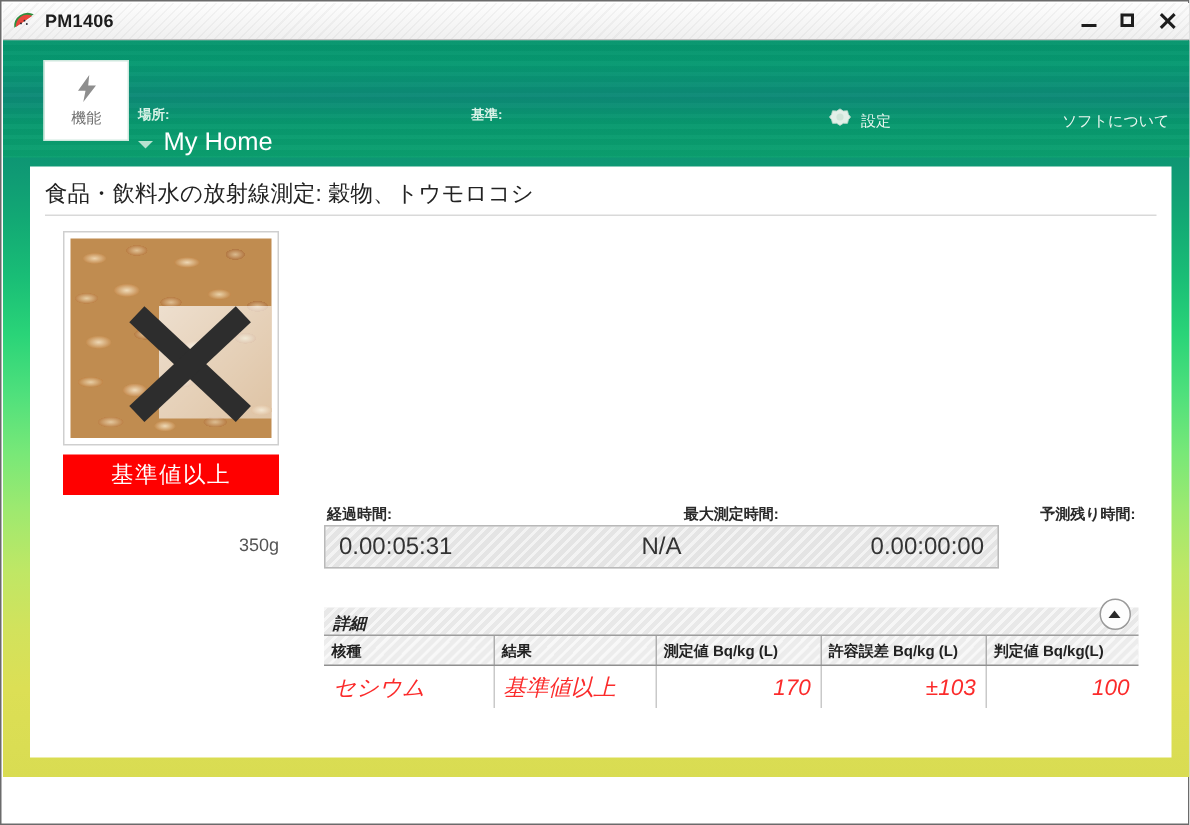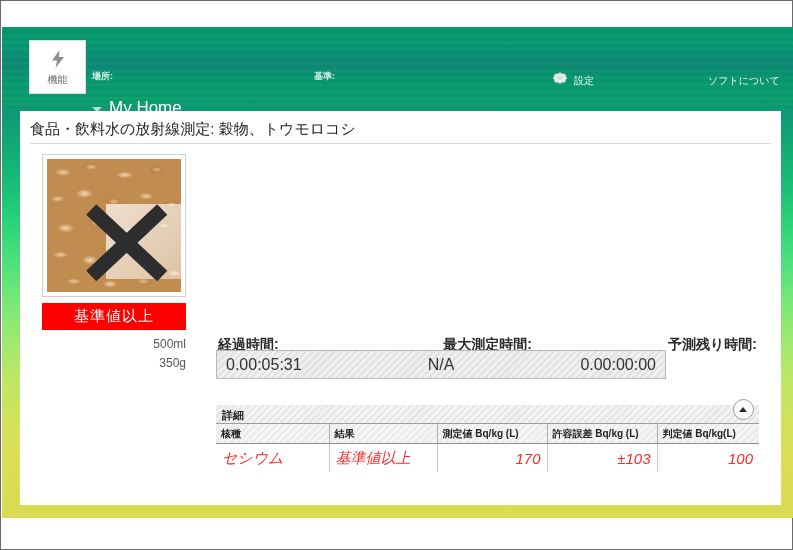--- a/index.html
+++ b/index.html
@@ -131,21 +131,21 @@
     font-size: 10px;
     color: #6f6f6f;
     line-height: 1;
   }
 
   .field-group { position: absolute; }
   .field-label {
     font-size: 9px;
     color: #d8f2e7;
     font-weight: bold;
-    margin-bottom: 16px;
+    margin-bottom: 3px;
     white-space: nowrap;
   }
   .field-row {
     display: flex;
     align-items: center;
     gap: 7px;
   }
   .caret-down {
     width: 0; height: 0;
     border-left: 5px solid transparent;
@@ -277,21 +277,21 @@
   #vol-g  { top: 245px; }
 
   
   .timer-labels {
     position: absolute;
     left: 196px; top: 225px;
     width: 543px; height: 13px;
   }
   .timer-label {
     position: absolute;
-    font-size: 14px;
+    font-size: 10px;
     font-weight: bold;
     color: #2a2a2a;
     white-space: nowrap;
   }
   #tl-elapsed { left: 2px; }
   #tl-max     { left: 50%; transform: translateX(-50%); }
   #tl-remain  { right: 2px; }
 
   .timer-strip {
     position: absolute;
@@ -321,20 +321,21 @@
     position: absolute;
     left: 196px; top: 294px;
     width: 543px; height: 19px;
     box-sizing: border-box;
     background:
       repeating-linear-gradient(135deg,
         rgba(255,255,255,.62) 0px, rgba(255,255,255,.62) 2px,
         rgba(0,0,0,0) 2px, rgba(0,0,0,0) 5px),
       #e8e8e8;
     border-bottom: 1px solid #9d9d9d;
+    font-style: italic;
   }
   .detail-head-label {
     position: absolute;
     left: 6px; top: 3px;
     font-size: 11px;
     font-weight: bold;
     color: #242424;
   }
   .collapse-btn {
     position: absolute;
@@ -420,20 +421,37 @@
     margin-left: 10px;
     border-left: 1px dotted #cccccc;
   }
 </style>
 </head>
 <body>
 
 <div id="app">
   <div class="win-frame">
 
+    <div class="titlebar">
+      <span class="title-icon">
+        <svg width="16" height="16" viewBox="0 0 16 16">
+          <path d="M1.5 12.5 A 9 9 0 0 1 14.5 3.5 Z" fill="#2f8f3f"></path>
+          <path d="M2.6 12 A 7.6 7.6 0 0 1 13.4 4.6 Z" fill="#e8463c"></path>
+          <circle cx="6" cy="9.6" r="0.6" fill="#20202a"></circle>
+          <circle cx="8.3" cy="7.8" r="0.6" fill="#20202a"></circle>
+          <circle cx="9.9" cy="10" r="0.6" fill="#20202a"></circle>
+        </svg>
+      </span>
+      <span class="title-text">PM1406</span>
+      <span class="win-btns">
+        <span class="win-btn min"></span>
+        <span class="win-btn max"></span>
+        <span class="win-btn close"></span>
+      </span>
+    </div>
 
     <div class="rail"></div>
 
     <div class="ribbon">
       <div class="func-btn">
         <span class="bolt">
           <svg width="18" height="20" viewBox="0 0 18 20">
             <path d="M10.5 1 L3 11.5 H8 L6.5 19 L15 8 H9.8 Z" fill="#8e8e8e"></path>
           </svg>
         </span>
@@ -470,21 +488,20 @@
         <div class="sample-img">
           <div class="grain-tex"></div>
           <div class="bag-overlay"></div>
           <svg class="x-mark" viewBox="0 0 100 100" preserveAspectRatio="none">
             <line x1="33" y1="38" x2="86" y2="88" stroke="#2d2d2d" stroke-width="11"></line>
             <line x1="86" y1="38" x2="33" y2="88" stroke="#2d2d2d" stroke-width="11"></line>
           </svg>
         </div>
       </div>
       <div class="result-badge">基準値以上</div>
-      <div class="vol-line" id="vol-ml">500ml</div>
       <div class="vol-line" id="vol-g">350g</div>
 
       <div class="timer-labels">
         <span class="timer-label" id="tl-elapsed">経過時間:</span>
         <span class="timer-label" id="tl-max">最大測定時間:</span>
         <span class="timer-label" id="tl-remain">予測残り時間:</span>
       </div>
 
       <div class="timer-strip">
         <span class="timer-val" id="tv-elapsed">0.00:05:31</span>

